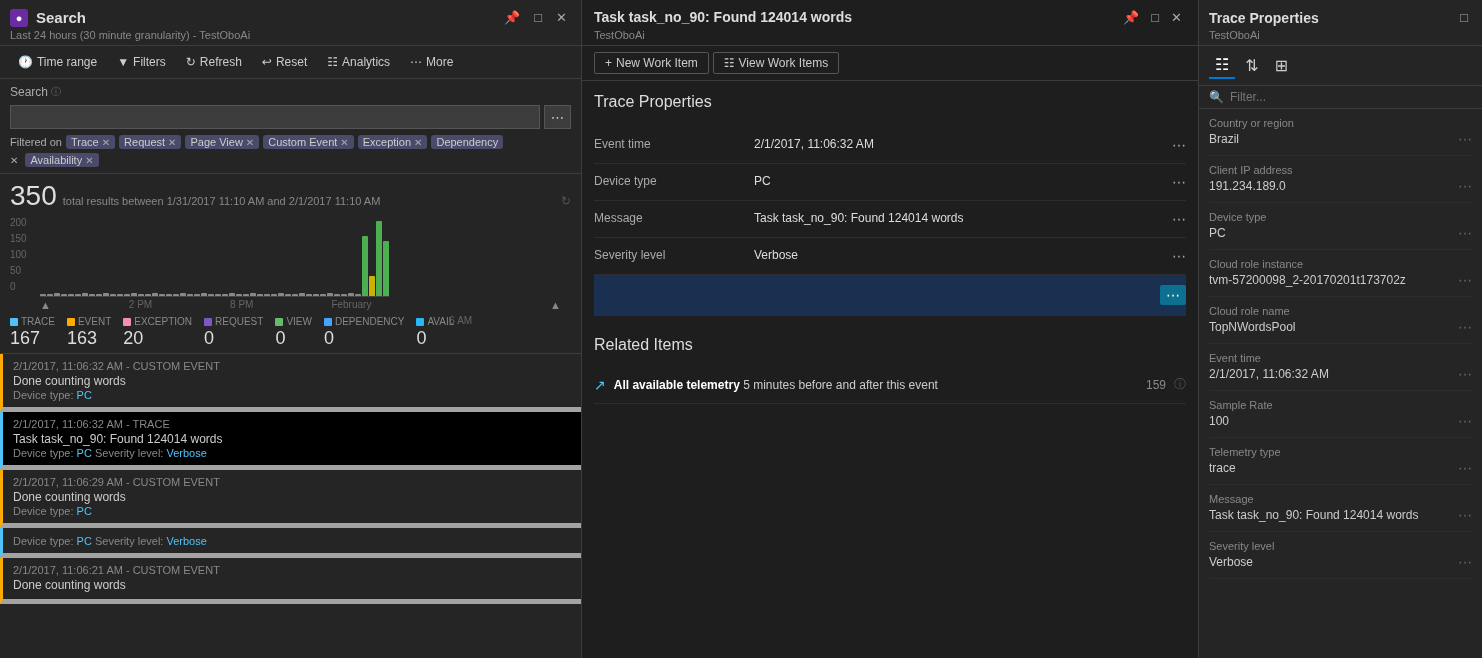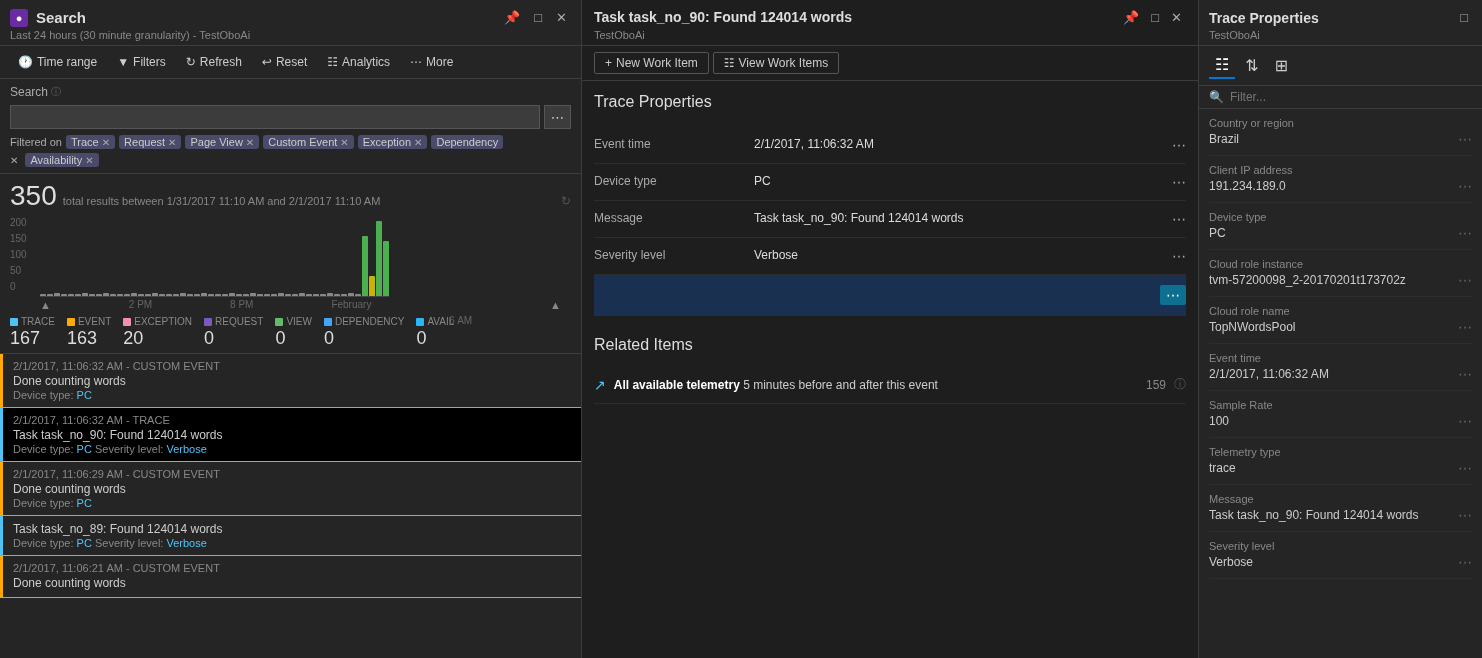--- a/index.html
+++ b/index.html
@@ -249,21 +249,21 @@
     }
 
     .events-list {
       flex: 1;
       overflow-y: auto;
       padding: 0;
     }
 
     .event-item {
       padding: 6px 10px;
-      border-bottom: 1px solid #a3a3a3;
+      border-bottom: 5px solid #a3a3a3;
       border-left: 3px solid #ffaa00;
       cursor: pointer;
     }
 
     .event-item.trace-type { border-left-color: #4fc3f7; }
     .event-item.custom-type { border-left-color: #ffaa00; }
     .event-item.selected { background: #000000; }
 
     .event-timestamp {
       font-size: 11px;
@@ -788,21 +788,20 @@
       <div class="event-timestamp">2/1/2017, 11:06:32 AM - TRACE</div>
       <div class="event-message">Task task_no_90: Found 124014 words</div>
       <div class="event-meta">Device type: <span>PC</span> Severity level: <span>Verbose</span></div>
     </div>
     <div class="event-item custom-type">
       <div class="event-timestamp">2/1/2017, 11:06:29 AM - CUSTOM EVENT</div>
       <div class="event-message">Done counting words</div>
       <div class="event-meta">Device type: <span>PC</span></div>
     </div>
     <div class="event-item trace-type">
-      <div class="event-message">Task task_no_89: Found 124014 words</div>
       <div class="event-meta">Device type: <span>PC</span> Severity level: <span>Verbose</span></div>
     </div>
     <div class="event-item custom-type">
       <div class="event-timestamp">2/1/2017, 11:06:21 AM - CUSTOM EVENT</div>
       <div class="event-message">Done counting words</div>
       <div class="event-meta"></div>
     </div>
   </div>
 </div>
 

